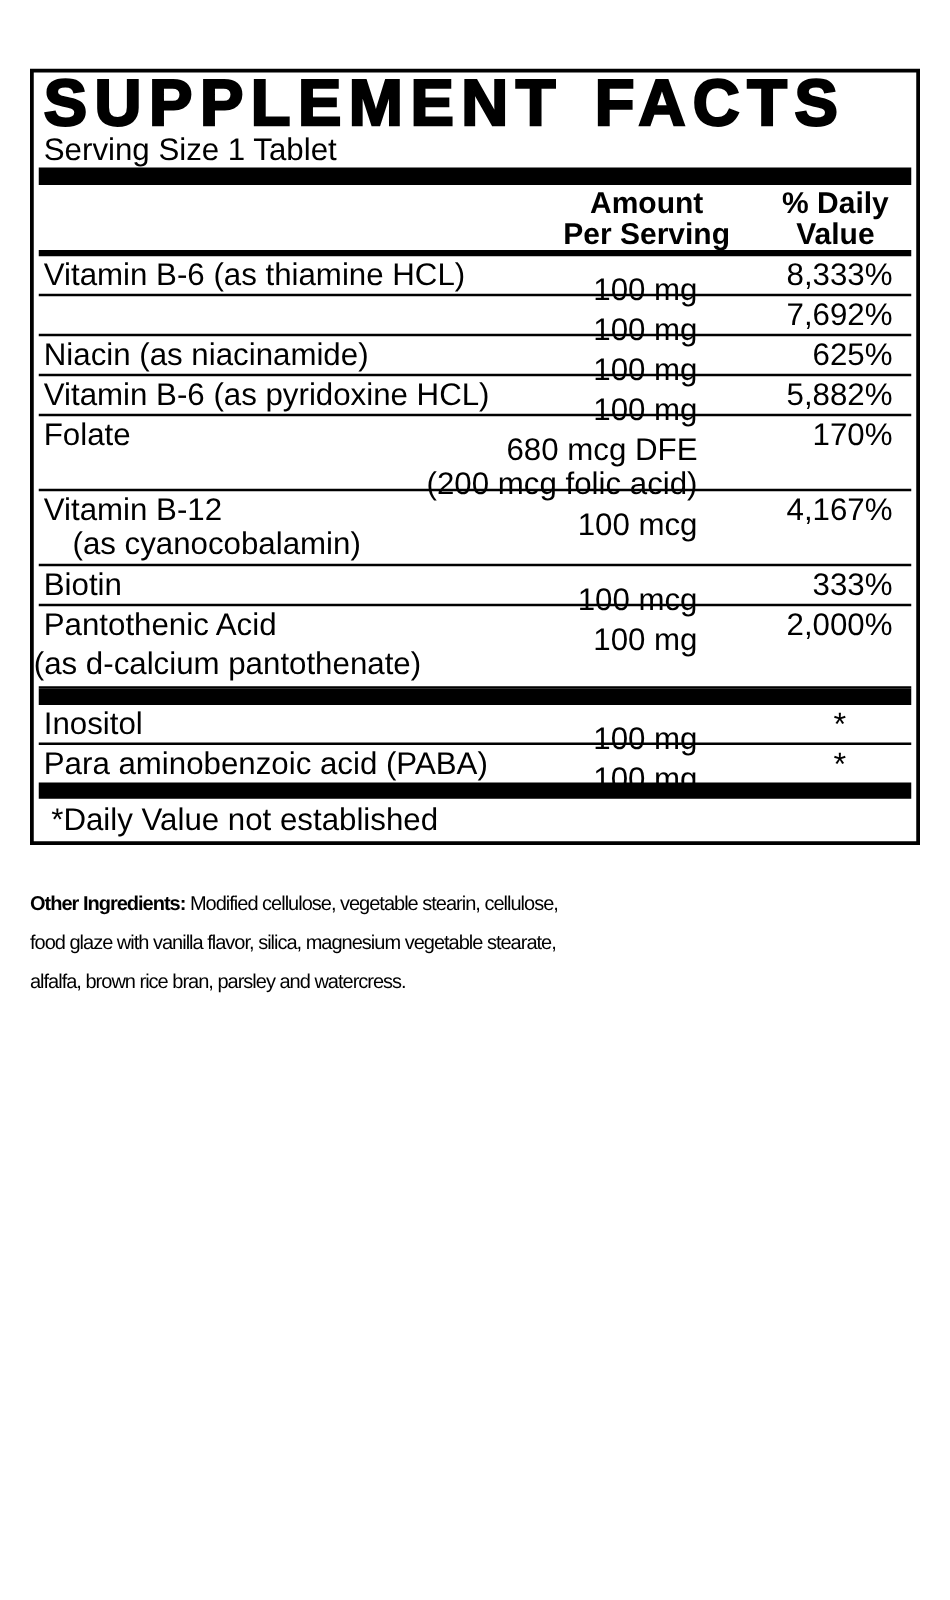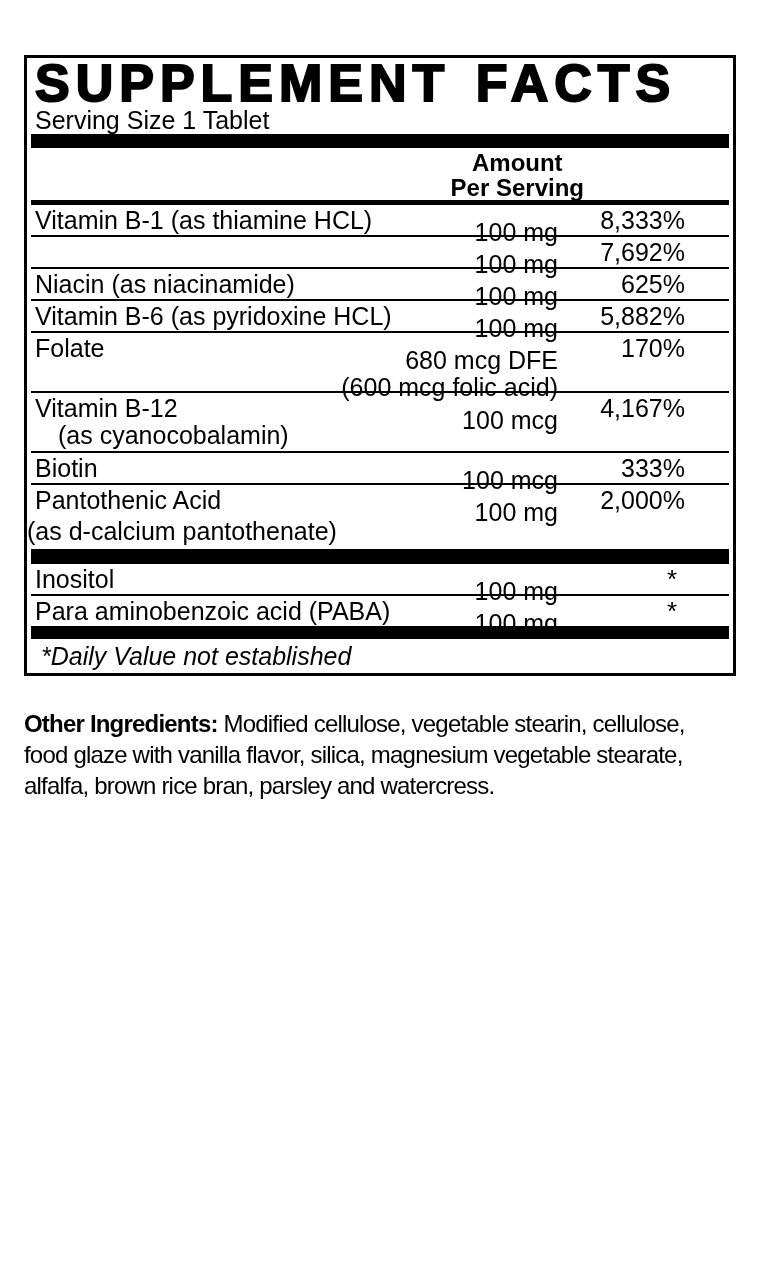--- a/index.html
+++ b/index.html
@@ -82,39 +82,38 @@
   .nm  { padding-left: 8px; }
   .nm2 { padding-left: 31px; }
   .nm3 { }
   .amt {
     position: absolute;
     right: 175px;
     top: 12px;
   }
   .pct {
     position: absolute;
-    right: 48px;
+    right: 19px;
     top: 0;
   }
   .pct.ast {
     right: 56px;
     font-size: 26px;
   }
   .footnote {
     font-size: 25px;
     line-height: 34px;
     padding-left: 14px;
-    font-style: italic;
   }
   .ingredients {
     position: absolute;
     left: 24px;
     top: 708px;
     width: 734px;
-    font-size: 24px;
+    font-size: 16px;
     line-height: 31px;
     letter-spacing: -0.8px;
   }
   .ing-line { white-space: nowrap; }
   .bold { font-weight: bold; }
 </style>
 </head>
 <body>
 
 <div class="page">
@@ -124,27 +123,31 @@
     <div class="title">SUPPLEMENT FACTS</div>
     <div class="serving">Serving Size 1 Tablet</div>
 
     <div class="bar"></div>
 
     <div class="hdr">
       <div class="cell hdr-amt">
         <div>Amount</div>
         <div>Per Serving</div>
       </div>
+      <div class="cell hdr-pct">
+        <div>% Daily</div>
+        <div>Value</div>
+      </div>
     </div>
 
     <div class="rule"></div>
 
     <div class="row">
       <div class="line">
-        <span class="nm">Vitamin B-1 (as thiamine HCL)</span>
+        <span class="nm">Vitamin B-6 (as thiamine HCL)</span>
         <span class="amt">100 mg</span>
         <span class="pct">8,333%</span>
       </div>
     </div>
     <div class="sep"></div>
 
     <div class="row">
       <div class="line">
         <span class="amt">100 mg</span>
         <span class="pct">7,692%</span>
@@ -170,21 +173,21 @@
     </div>
     <div class="sep"></div>
 
     <div class="row">
       <div class="line">
         <span class="nm">Folate</span>
         <span class="amt">680 mcg DFE</span>
         <span class="pct">170%</span>
       </div>
       <div class="line l2">
-        <span class="amt">(600 mcg folic acid)</span>
+        <span class="amt">(200 mcg folic acid)</span>
       </div>
     </div>
     <div class="sep"></div>
 
     <div class="row">
       <div class="line">
         <span class="nm">Vitamin B-12</span>
         <span class="amt">100 mcg</span>
         <span class="pct">4,167%</span>
       </div>

